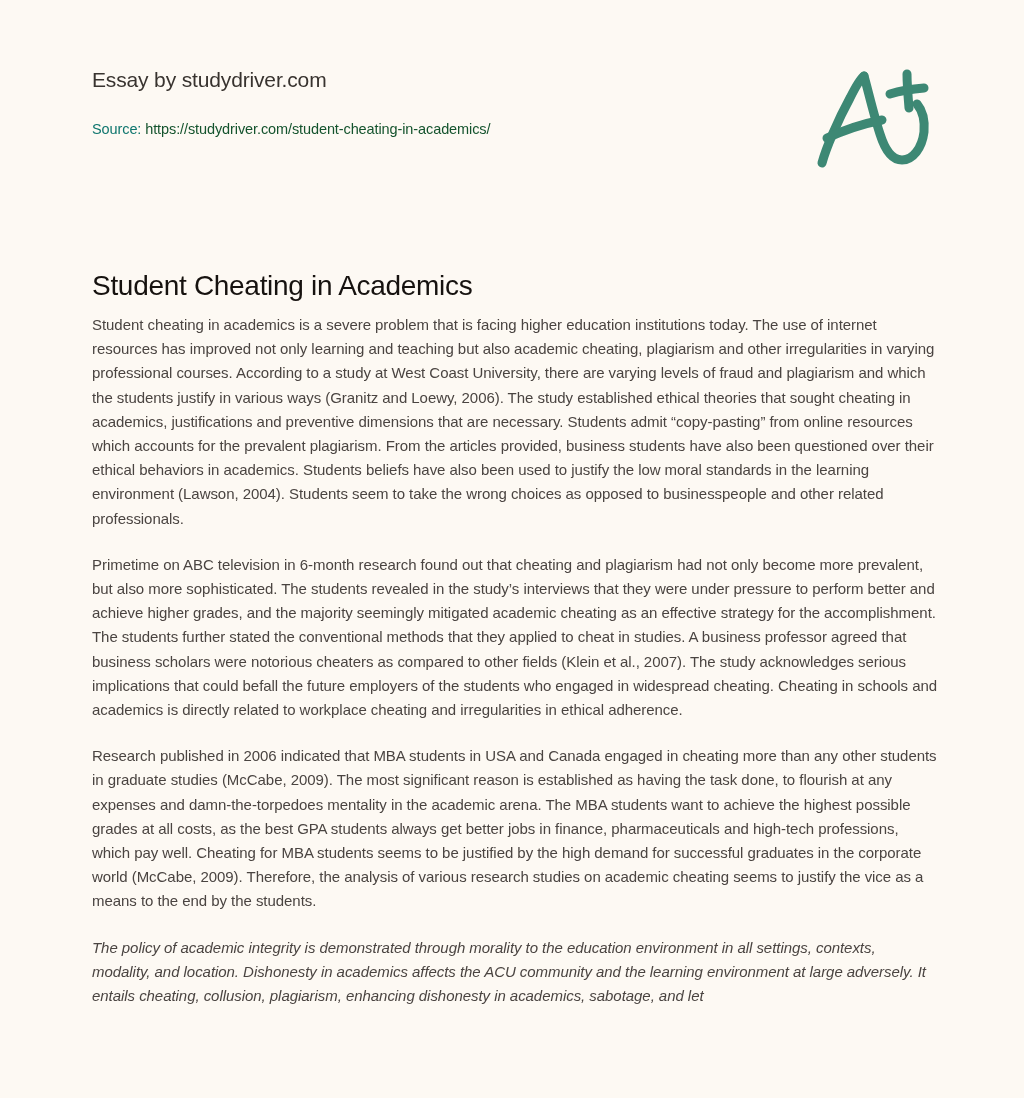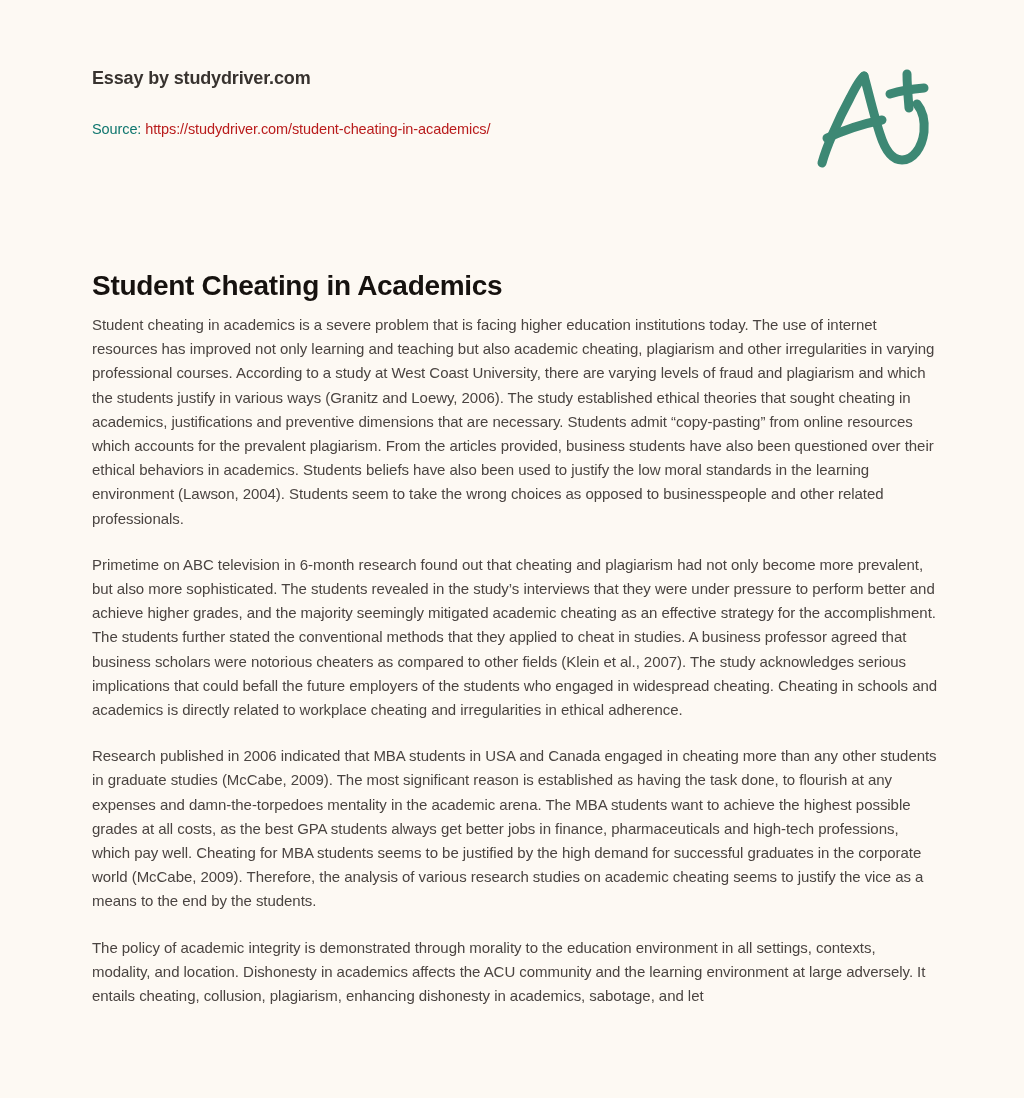--- a/index.html
+++ b/index.html
@@ -29,43 +29,43 @@
     left: 0;
     top: 0;
     width: 1024px;
     height: 200px;
   }
 
   .site-heading {
     position: absolute;
     left: 92px;
     top: 68px;
-    font-size: 18px;
-    font-weight: bold;
+    font-size: 21px;
+    font-weight: normal;
     color: #38332f;
     letter-spacing: -0.15px;
     white-space: nowrap;
   }
 
   .source-line {
     position: absolute;
     left: 92px;
     top: 121px;
     font-size: 14.5px;
     color: #8a8580;
     white-space: nowrap;
     letter-spacing: -0.1px;
   }
 
   .source-label {
     color: #0f766e;
   }
 
   .source-url {
-    color: #b91c1c;
+    color: #14532d;
     text-decoration: none;
   }
 
   
   .logo {
     position: absolute;
     left: 812px;
     top: 68px;
     width: 132px;
     height: 104px;
@@ -75,21 +75,21 @@
     width: 132px;
     height: 104px;
   }
 
   
   .doc-title {
     position: absolute;
     left: 92px;
     top: 250px;
     font-size: 28px;
-    font-weight: bold;
+    font-weight: normal;
     color: #16120f;
     letter-spacing: -0.3px;
     line-height: 1.2;
   }
 
   
   .article {
     position: absolute;
     left: 92px;
     top: 313px;
@@ -100,20 +100,21 @@
     margin: 0 0 22px 0;
     font-size: 15px;
     line-height: 24.2px;
     color: #4a4441;
     text-align: left;
     letter-spacing: -0.05px;
   }
 
   .article p:last-child {
     margin-bottom: 12px;
+    font-style: italic;
   }
 </style>
 </head>
 <body>
 
 <div class="page">
 
   <div class="header">
 
     <div class="site-heading">Essay by studydriver.com</div>

